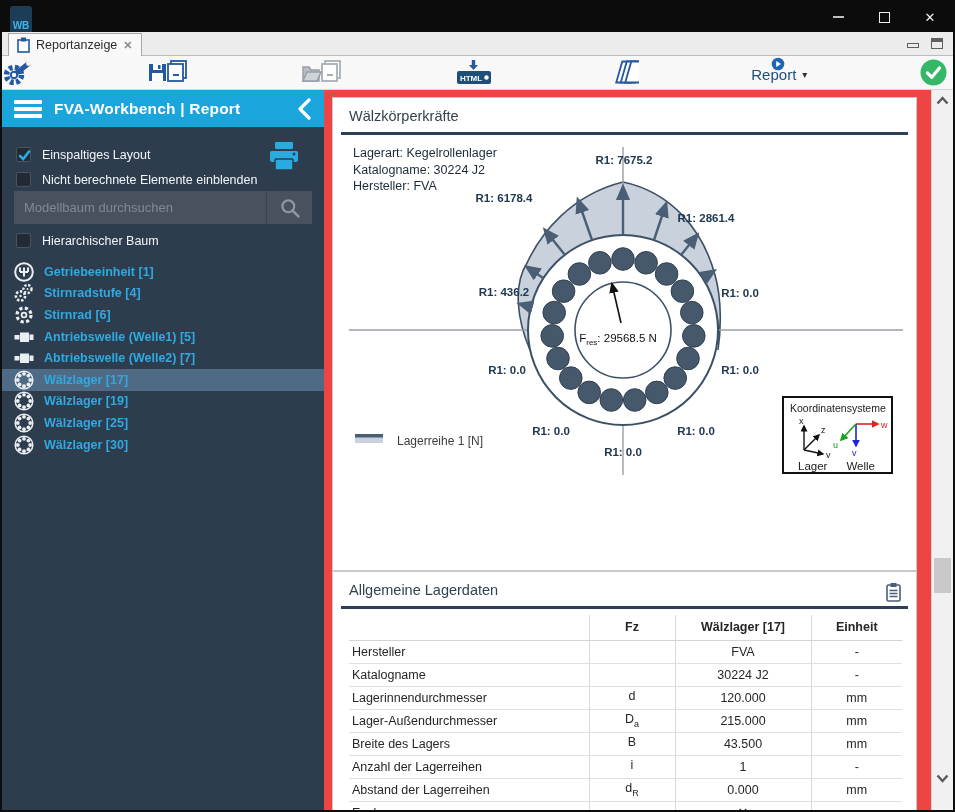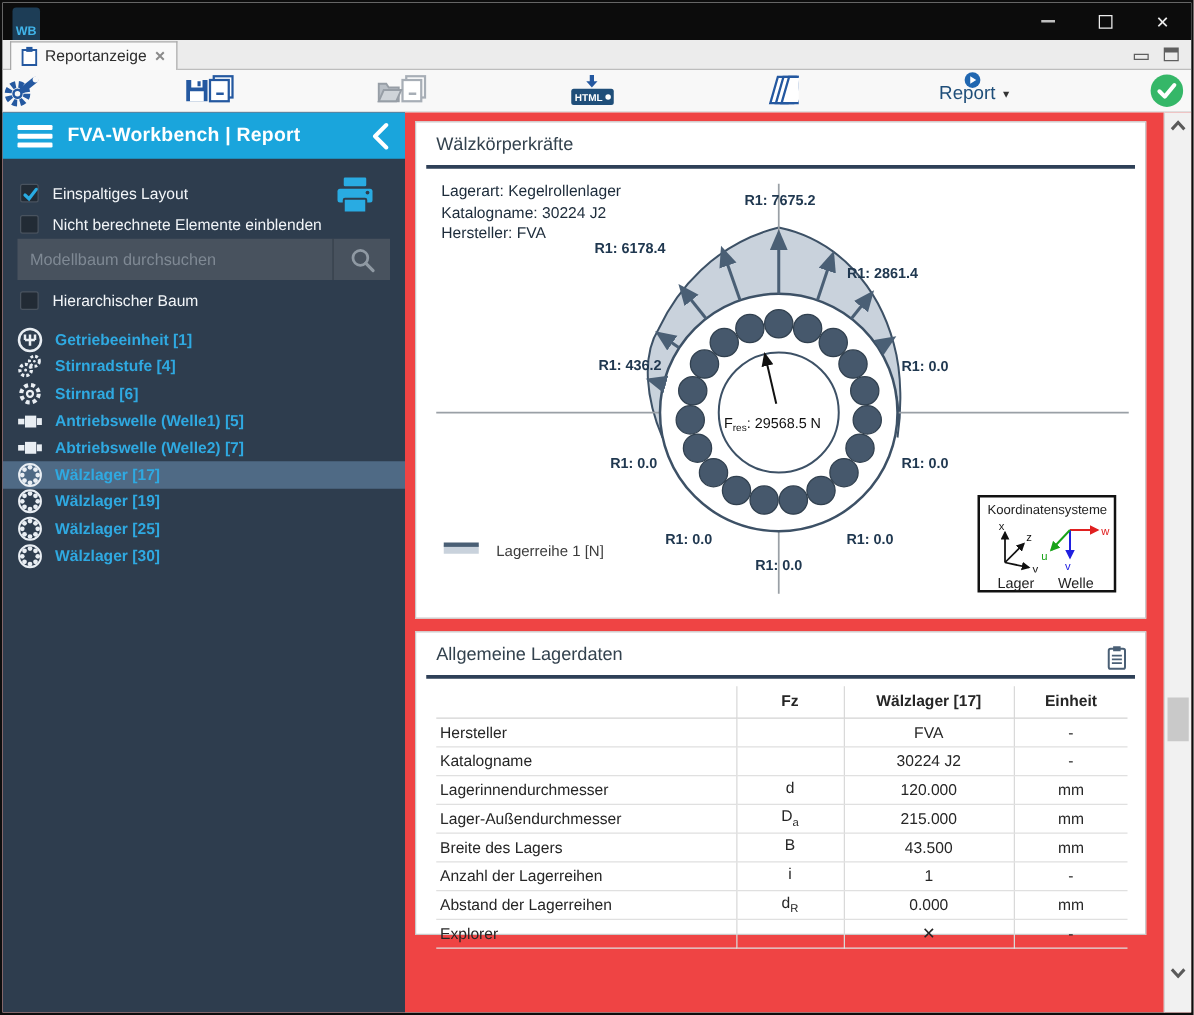--- a/index.html
+++ b/index.html
@@ -55,21 +55,21 @@
   #search-btn { width:46px; height:33px; background:#48525e; border-left:1px solid #39424c; display:flex; align-items:center; justify-content:center; }
   #tree { position:absolute; left:0; top:134px; width:322px; }
   .tree-item { height:21.6px; display:flex; align-items:center; padding-left:10px; gap:9px; }
   .tree-item.selected { background:#4f6a85; }
   .tree-icon { width:23px; height:22px; display:flex; align-items:center; justify-content:center; flex:none; }
   .tree-label { color:#2fa9e1; font-size:12.5px; font-weight:bold; }
 
   
   #content { position:relative; width:607px; height:100%; padding:7px 12px 0 8px; overflow:hidden; }
   .panel { position:relative; width:585px; background:#fff; border:1px solid #c9c9c9; }
-  #panel1 { height:398px; margin-bottom:10px; }
+  #panel1 { height:474px; }
   #panel2 { height:243px; }
   .panel-header { padding:10px 10px 0 16px; }
   .panel-title { font-size:14.5px; color:#33424e; }
   .panel-rule { height:3px; background:#2e4057; margin:8px 8px 0 8px; }
   #p1-content { position:relative; height:352px; }
   #info-block { position:absolute; left:20px; top:10px; font-size:12.5px; color:#1c2b3a; line-height:16.5px; }
   #diagram-svg { position:absolute; left:8px; top:2px; }
   .rlab { font-size:11.5px; font-weight:600; fill:#203850; }
   .flab { font-size:11.5px; fill:#111; }
   #rollers circle { fill:#46586c; stroke:#31404f; stroke-width:1; }

